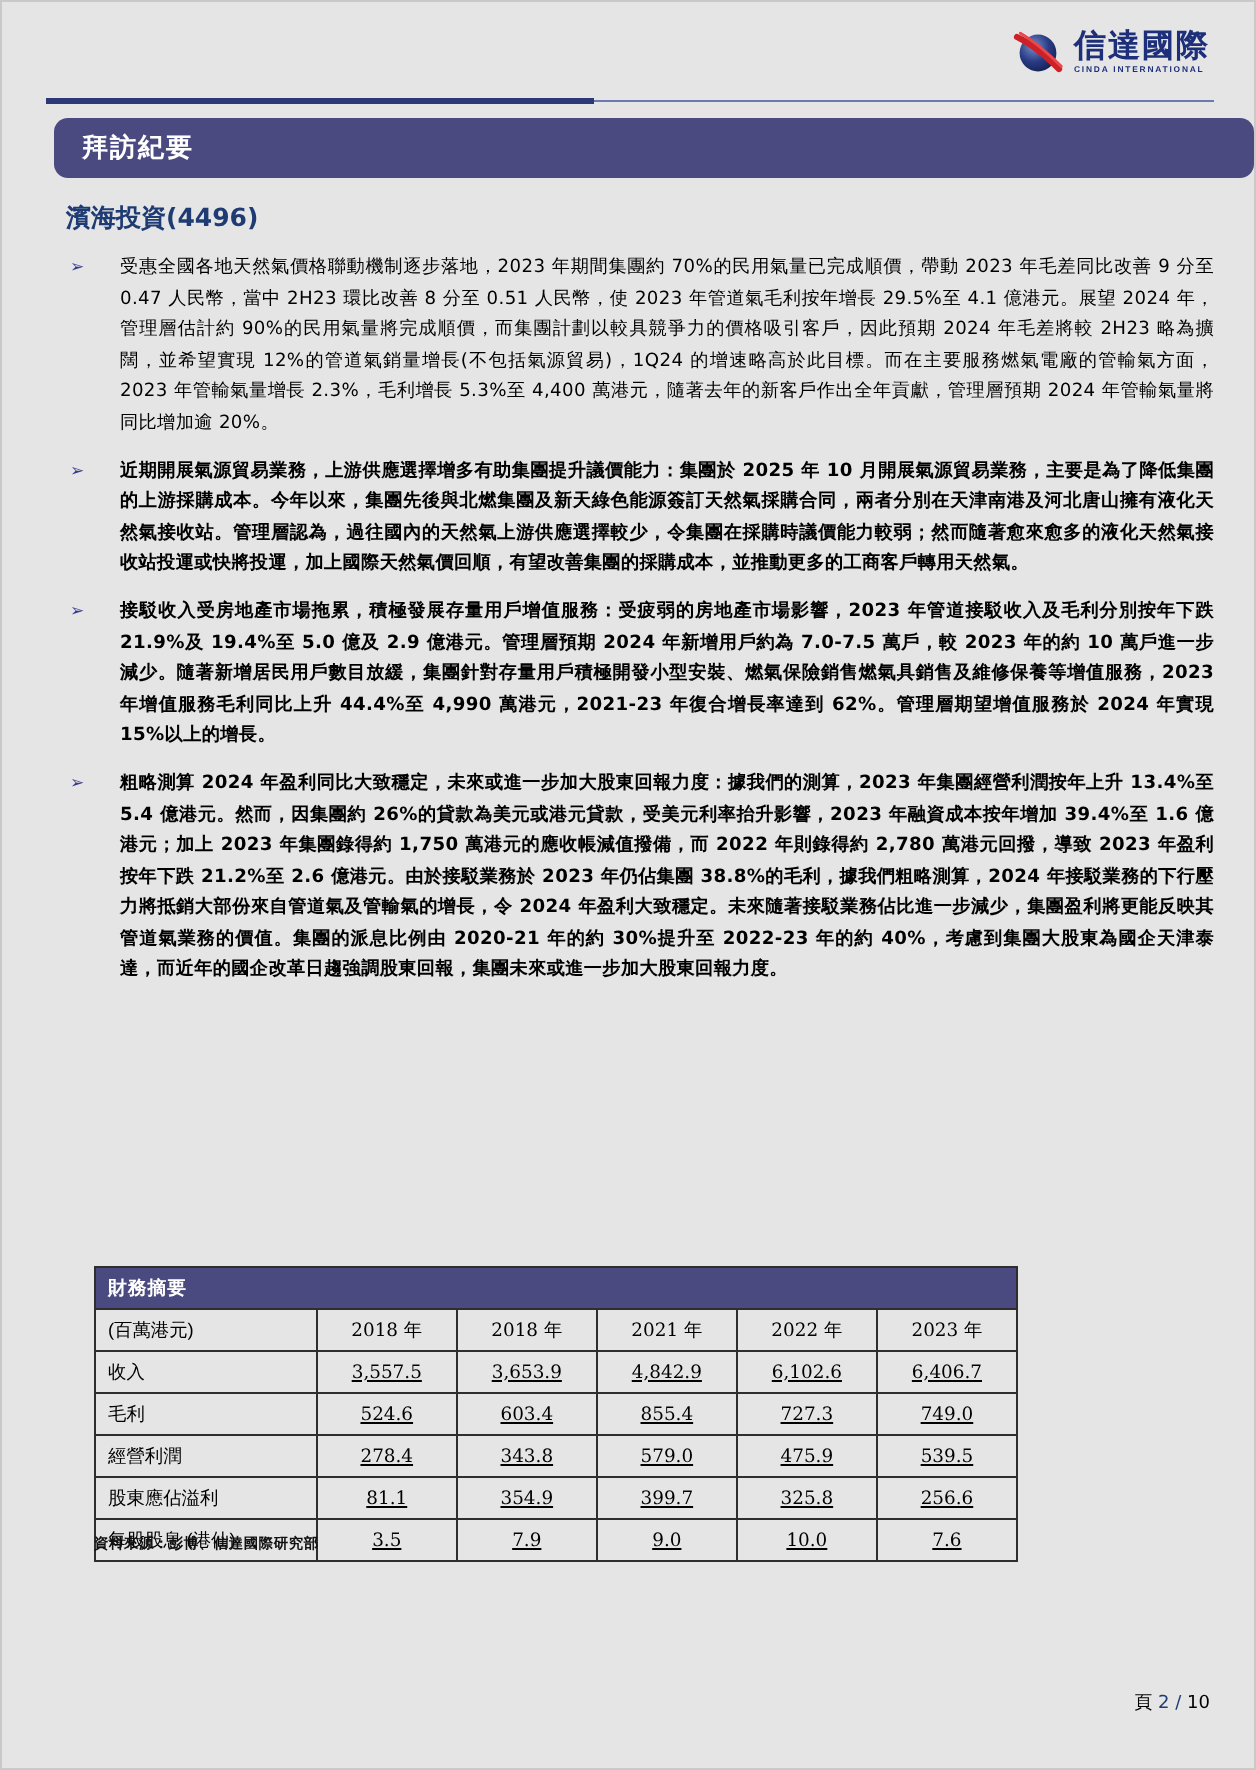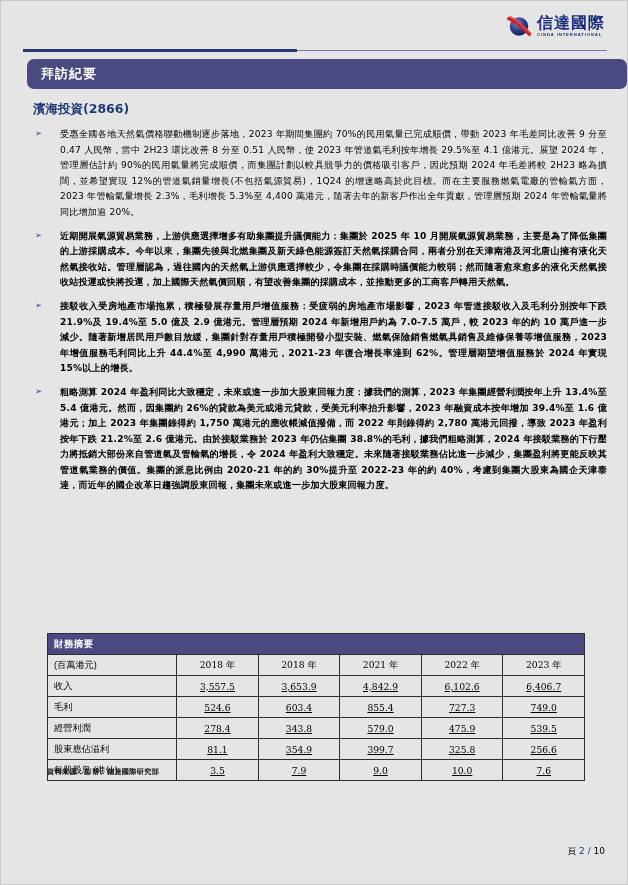--- a/index.html
+++ b/index.html
@@ -148,21 +148,21 @@
 
   
   .table-wrap {
     position: absolute;
     left: 46px;
     top: 632px;
     width: 538px;
   }
   table.fin {
     border-collapse: collapse;
-    width: 538px;
+    width: 462px;
     font-family: "DejaVu Serif", serif;
     font-size: 9px;
   }
   table.fin td, table.fin th {
     border: 1px solid #2e2e2e;
     height: 20px;
     padding: 0 6px;
   }
   table.fin tr.head-row td {
     background: #4a4a80;
@@ -243,21 +243,21 @@
       <div class="seg-left"></div>
       <div class="seg-right"></div>
     </div>
   </div>
 
   <div class="banner">
     <span class="banner-title">拜訪紀要</span>
   </div>
 
   <div class="content">
-    <div class="stock-title">濱海投資(2866)</div>
+    <div class="stock-title">濱海投資(4496)</div>
 
     <div class="bullet-block">
       <span class="bullet-arrow">➢</span>
       <p class="para">受惠全國各地天然氣價格聯動機制逐步落地，2023 年期間集團約 70%的民用氣量已完成順價，帶動 2023 年毛差同比改善 9 分至 0.47 人民幣，當中 2H23 環比改善 8 分至 0.51 人民幣，使 2023 年管道氣毛利按年增長 29.5%至 4.1 億港元。展望 2024 年，管理層估計約 90%的民用氣量將完成順價，而集團計劃以較具競爭力的價格吸引客戶，因此預期 2024 年毛差將較 2H23 略為擴闊，並希望實現 12%的管道氣銷量增長(不包括氣源貿易)，1Q24 的增速略高於此目標。而在主要服務燃氣電廠的管輸氣方面，2023 年管輸氣量增長 2.3%，毛利增長 5.3%至 4,400 萬港元，隨著去年的新客戶作出全年貢獻，管理層預期 2024 年管輸氣量將同比增加逾 20%。</p>
     </div>
 
     <div class="bullet-block">
       <span class="bullet-arrow">➢</span>
       <p class="para lead">近期開展氣源貿易業務，上游供應選擇增多有助集團提升議價能力：集團於 2025 年 10 月開展氣源貿易業務，主要是為了降低集團的上游採購成本。今年以來，集團先後與北燃集團及新天綠色能源簽訂天然氣採購合同，兩者分別在天津南港及河北唐山擁有液化天然氣接收站。管理層認為，過往國內的天然氣上游供應選擇較少，令集團在採購時議價能力較弱；然而隨著愈來愈多的液化天然氣接收站投運或快將投運，加上國際天然氣價回順，有望改善集團的採購成本，並推動更多的工商客戶轉用天然氣。</p>
     </div>

